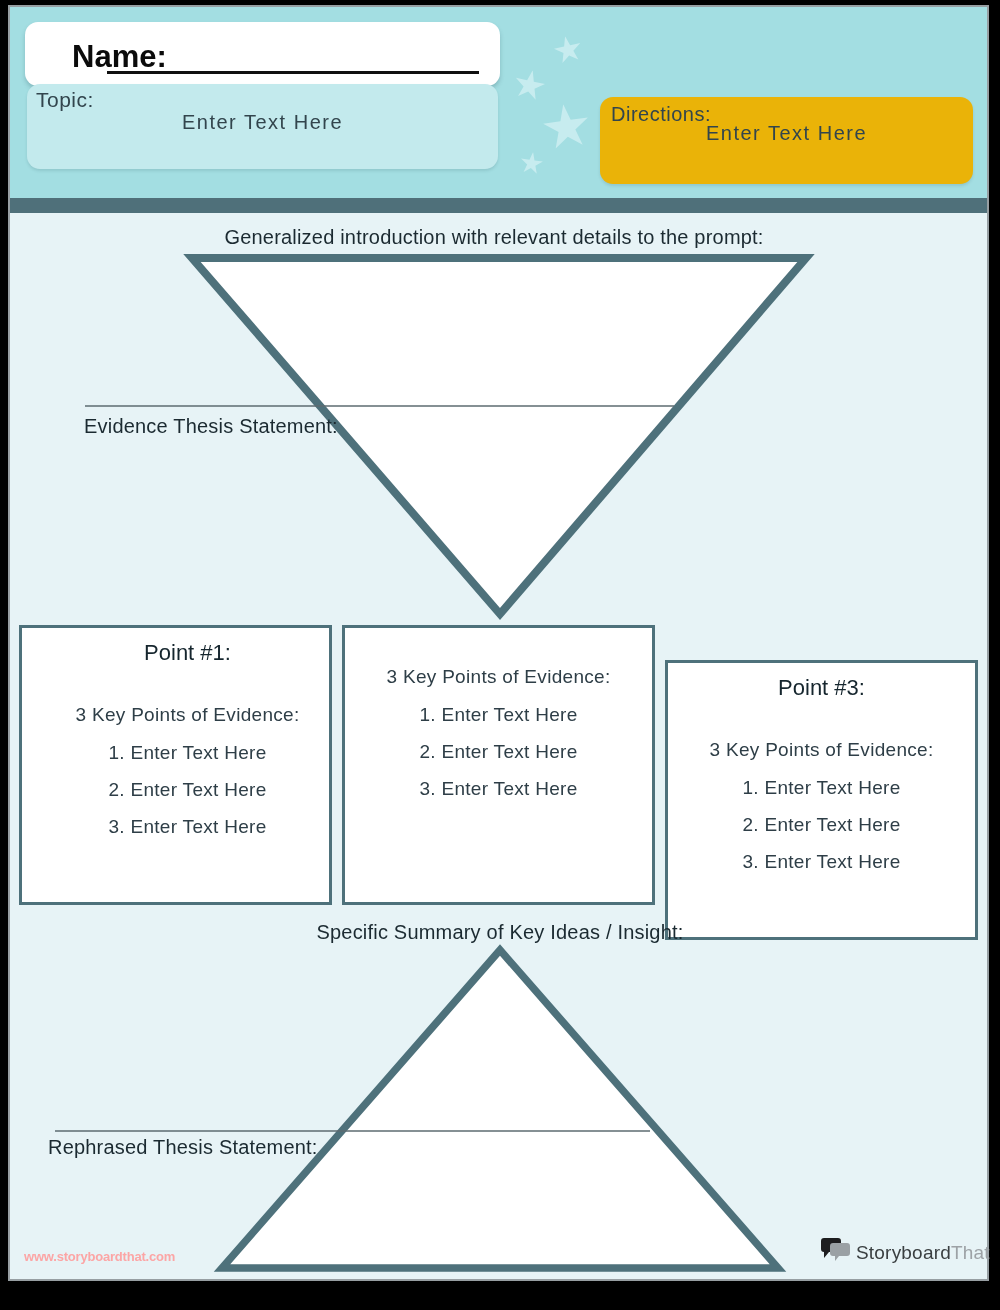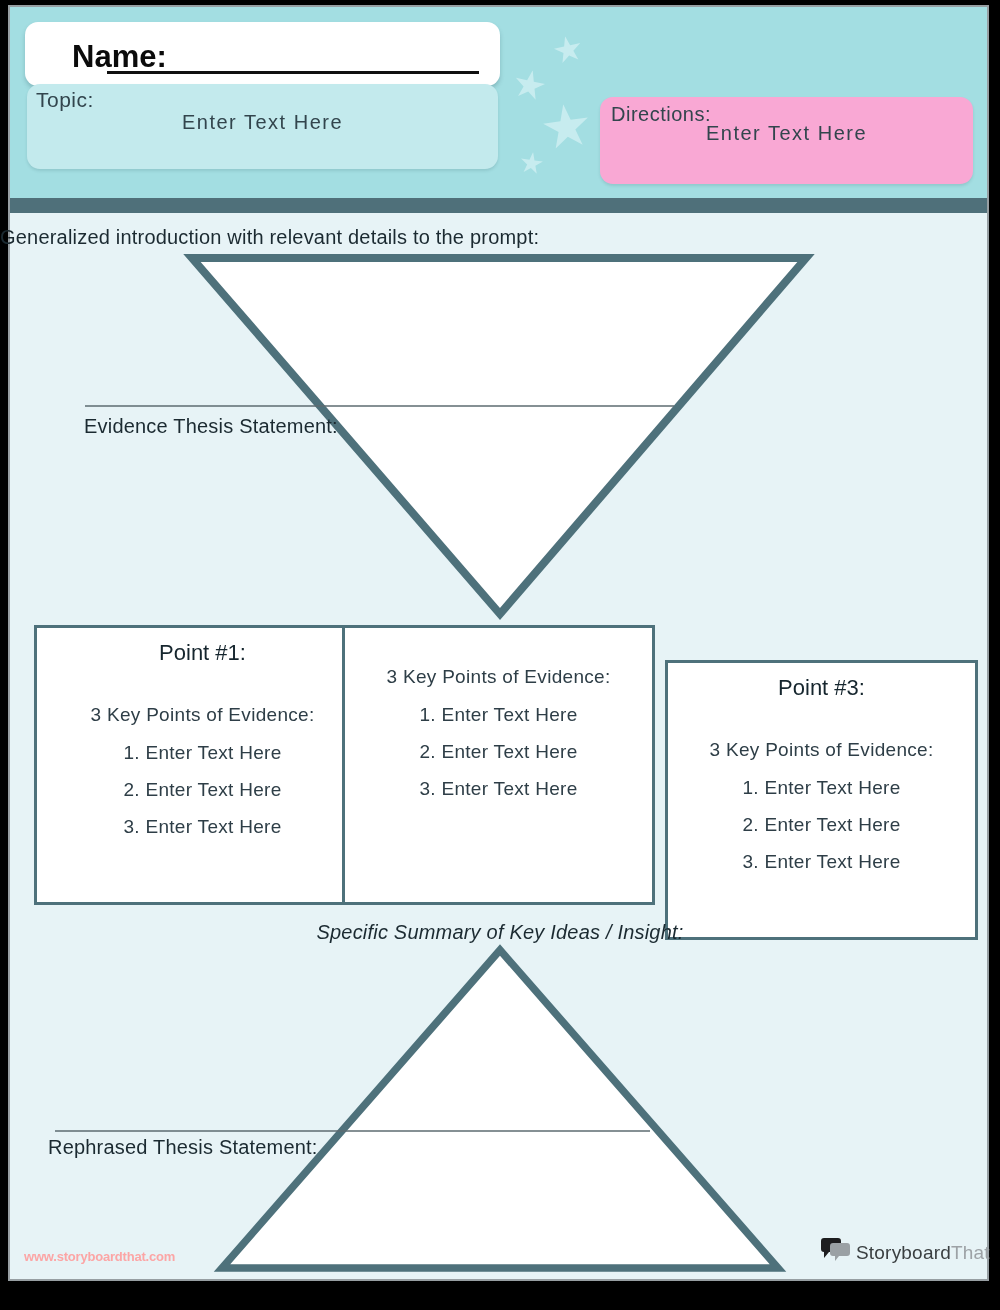--- a/index.html
+++ b/index.html
@@ -35,44 +35,44 @@
   .topic-box{
     left:27px;top:84px;width:471px;height:85px;
     background:#C3EAED;border-radius:13px;z-index:2;
     box-shadow:0 2px 3px rgba(40,80,90,.15);
   }
   .topic-label{position:absolute;left:9px;top:4px;font-size:21px;color:#32454D;letter-spacing:.5px;}
   .box-value{position:absolute;left:0;top:27px;width:100%;text-align:center;font-size:20px;letter-spacing:1.5px;color:#32454D;}
 
   .directions-box{
     left:600px;top:97px;width:373px;height:87px;
-    background:#f9a8d4;border-radius:13px;z-index:2;
+    background:#eab308;border-radius:13px;z-index:2;
     box-shadow:0 2px 3px rgba(40,80,90,.15);
   }
   .directions-label{position:absolute;left:11px;top:6px;font-size:20px;color:#32454D;letter-spacing:.5px;}
   .directions-box .box-value{top:25px;}
 
   
   .star{
     background:#C7ECEF;z-index:2;
     clip-path:polygon(50% 0%,61% 35%,98% 35%,68% 57%,79% 91%,50% 70%,21% 91%,32% 57%,2% 35%,39% 35%);
   }
   .s1{left:554px;top:36px;width:28px;height:28px;transform:rotate(-12deg);}
   .s2{left:514px;top:70px;width:31px;height:31px;transform:rotate(12deg);}
   .s3{left:543px;top:104px;width:47px;height:47px;transform:rotate(-8deg);}
   .s4{left:520px;top:152px;width:23px;height:23px;transform:rotate(8deg);}
 
   
   svg.shapes{left:0;top:0;z-index:1;pointer-events:none;}
 
   
   .heading{color:#1B2A31;font-size:20px;z-index:2;letter-spacing:.2px;}
-  .intro-label{left:0;top:226px;width:956px;}
+  .intro-label{left:0;top:226px;width:956px;text-align:center;padding-left:16px;}
   .thesis-label{left:84px;top:415px;}
-  .summary-label{left:0;top:921px;width:1000px;text-align:center;font-style:italic;}
+  .summary-label{left:0;top:921px;width:1000px;text-align:center;}
   .rephrased-label{left:48px;top:1136px;}
 
   
   .point-box{
     top:625px;width:313px;height:280px;
     background:#fff;border:3px solid #4E717B;
     box-sizing:border-box;z-index:2;text-align:center;
   }
   .pb-title{margin-top:12px;font-size:22px;line-height:26px;color:#16262E;}
   .pb-evidence{margin-top:36px;font-size:19px;line-height:26px;color:#2E3E47;letter-spacing:.3px;}
@@ -115,21 +115,21 @@
 <svg class="abs shapes" width="1000" height="1310" viewBox="0 0 1000 1310">
   <polygon points="192,258 806,258 500,614" fill="#ffffff" stroke="#4E717B" stroke-width="8"></polygon>
   <line x1="85" y1="406" x2="674" y2="406" stroke="#5D6B70" stroke-width="1.5"></line>
   <polygon points="500,950 222,1268 778,1268" fill="#ffffff" stroke="#4E717B" stroke-width="7.5"></polygon>
   <line x1="55" y1="1131" x2="650" y2="1131" stroke="#5D6B70" stroke-width="1.5"></line>
 </svg>
 
 <div class="abs heading intro-label">Generalized introduction with relevant details to the prompt:</div>
 <div class="abs heading thesis-label">Evidence Thesis Statement:</div>
 
-<div class="abs point-box" style="left:34px;padding-left:24px;">
+<div class="abs point-box" style="left:19px;padding-left:24px;">
   <div class="pb-title">Point #1:</div>
   <div class="pb-evidence">3 Key Points of Evidence:</div>
   <div class="pb-item">1. Enter Text Here</div>
   <div class="pb-item">2. Enter Text Here</div>
   <div class="pb-item">3. Enter Text Here</div>
 </div>
 
 <div class="abs point-box" style="left:342px;">
   <div class="pb-evidence">3 Key Points of Evidence:</div>
   <div class="pb-item">1. Enter Text Here</div>

